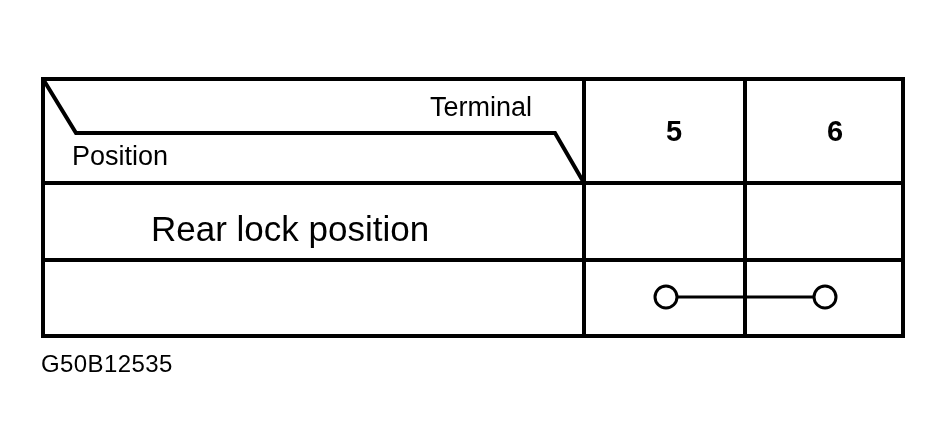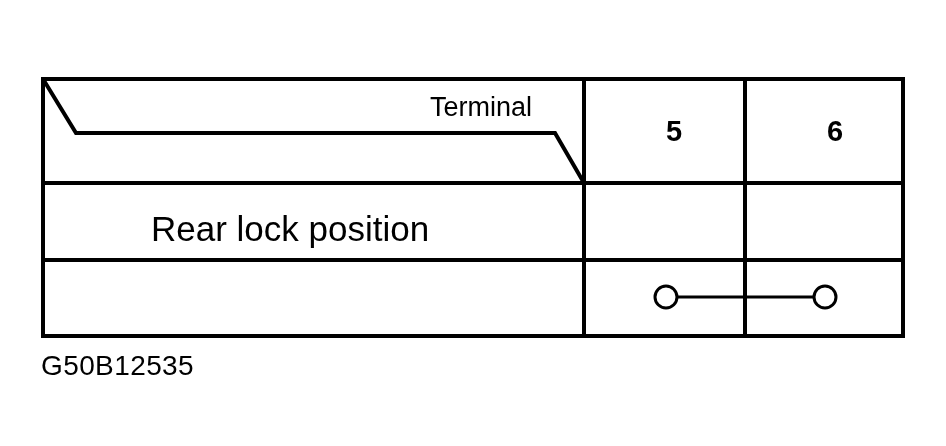--- a/index.html
+++ b/index.html
@@ -89,21 +89,21 @@
     height: 261px;
     overflow: visible;
     pointer-events: none;
   }
 
   
   .caption {
     position: absolute;
     left: 41px;
     top: 350px;
-    font-size: 28px;
+    font-size: 24px;
     letter-spacing: 0.4px;
     font-family: "Liberation Sans", sans-serif;
     color: #000000;
     white-space: nowrap;
   }
 </style>
 </head>
 <body>
 
 <div id="figure">
@@ -117,20 +117,21 @@
       <line x1="0" y1="106" x2="864" y2="106" stroke="#000000" stroke-width="4"></line>
       <line x1="0" y1="183" x2="864" y2="183" stroke="#000000" stroke-width="4"></line>
 
       <line x1="543" y1="0" x2="543" y2="261" stroke="#000000" stroke-width="4"></line>
       <line x1="704" y1="0" x2="704" y2="261" stroke="#000000" stroke-width="4"></line>
 
       <path d="M 2 2 L 35 56 L 514 56 L 543 106" fill="none" stroke="#000000" stroke-width="4" stroke-linejoin="miter"></path>
     </svg>
 
     <div class="cell-text hdr-terminal">Terminal</div>
+    <div class="cell-text hdr-position">Position</div>
 
     <div class="col-head col-head-5">5</div>
     <div class="col-head col-head-6">6</div>
 
     <div class="cell-text row-label row-label-1">Rear lock position</div>
 
     <svg class="continuity" viewBox="0 0 864 261">
       <line x1="625" y1="220" x2="784" y2="220" stroke="#000000" stroke-width="3"></line>
       <circle cx="625" cy="220" r="11" fill="#ffffff" stroke="#000000" stroke-width="3"></circle>
       <circle cx="784" cy="220" r="11" fill="#ffffff" stroke="#000000" stroke-width="3"></circle>

